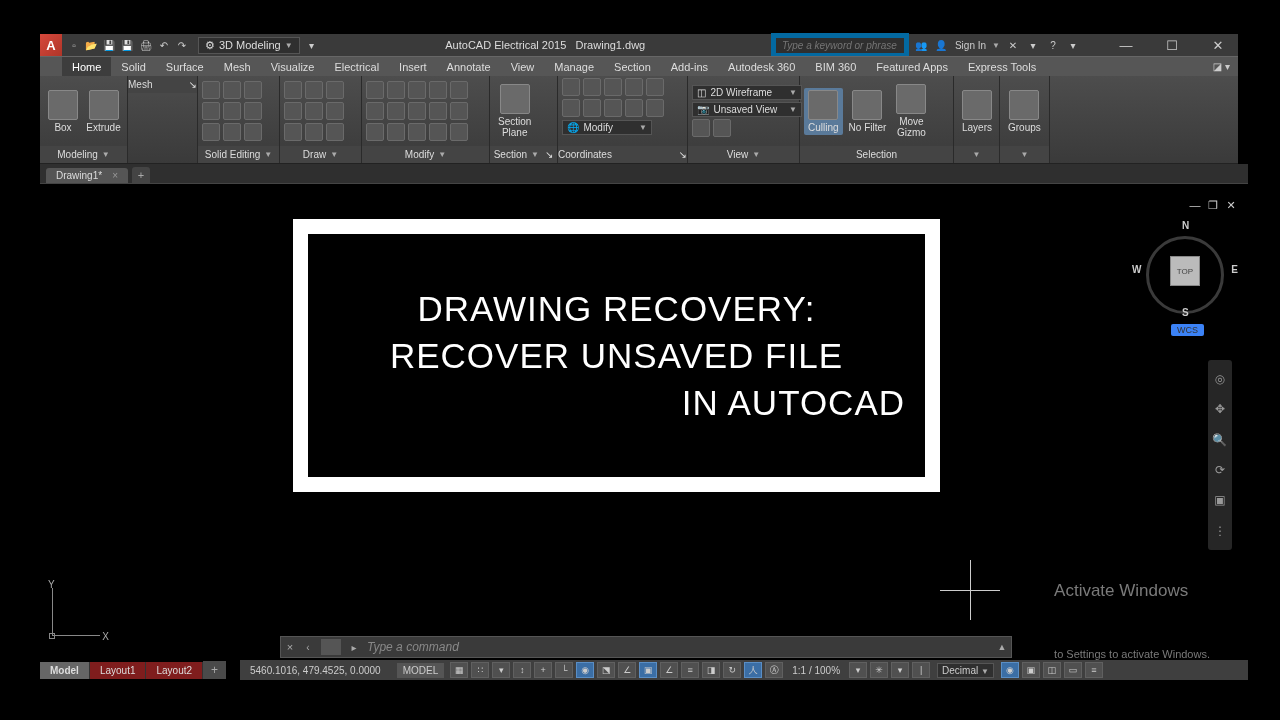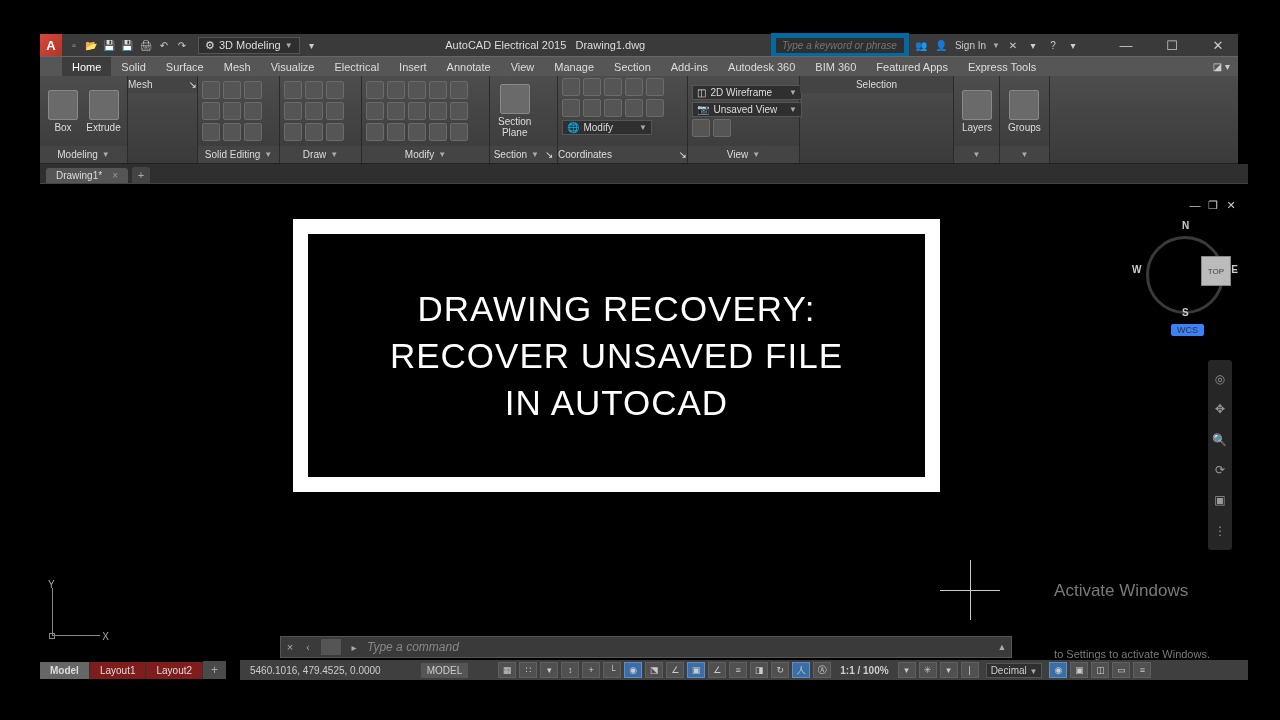--- a/index.html
+++ b/index.html
@@ -47,27 +47,27 @@
 .file-tab-close { color: #999; font-size: 10px; margin-left: 4px; }
 .file-tab-add { width: 18px; height: 16px; background: #444; margin-left: 4px; display: flex; align-items: center; justify-content: center; color: #aaa; font-size: 11px; border-radius: 3px 3px 0 0; }
 
 
 .canvas { position: absolute; top: 184px; left: 32px; right: 32px; bottom: 60px; background: #000; }
 .doc-ctrl { position: absolute; top: 198px; right: 42px; display: flex; gap: 4px; }
 .doc-ctrl span { width: 14px; height: 14px; color: #ccc; font-size: 11px; display: flex; align-items: center; justify-content: center; }
 
 
 .card { position: absolute; top: 219px; left: 293px; width: 647px; height: 273px; background: #fff; padding: 15px; }
-.card-inner { width: 100%; height: 100%; background: #000; display: flex; flex-direction: column; align-items: center; justify-content: center; padding: 20px; }
+.card-inner { width: 100%; height: 100%; background: #000; display: flex; flex-direction: column; align-items: flex-end; justify-content: center; padding: 20px; }
 .card-line { color: #fff; font-family: Impact, "Arial Black", sans-serif; font-size: 35px; letter-spacing: 1px; text-align: center; line-height: 1.35; text-transform: uppercase; }
 
 
 .viewcube { position: absolute; top: 218px; right: 50px; width: 90px; height: 100px; }
 .vc-ring { position: absolute; top: 18px; left: 6px; width: 78px; height: 78px; border: 3px solid #3a3a3a; border-radius: 50%; }
-.vc-cube { position: absolute; top: 38px; left: 30px; width: 30px; height: 30px; background: #bbb; border: 1px solid #888; display: flex; align-items: center; justify-content: center; font-size: 8px; color: #444; margin-left: 31px; }
+.vc-cube { position: absolute; top: 38px; left: 30px; width: 30px; height: 30px; background: #bbb; border: 1px solid #888; display: flex; align-items: center; justify-content: center; font-size: 8px; color: #444; }
 .vc-dir { position: absolute; font-size: 10px; color: #ccc; font-weight: bold; }
 .vc-n { top: 2px; left: 42px; }
 .vc-s { bottom: 0px; left: 42px; }
 .vc-w { top: 46px; left: -8px; }
 .vc-e { top: 46px; right: -8px; }
 .wcs-badge { position: absolute; top: 324px; right: 76px; background: #3b82f6; color: #333; font-size: 9px; padding: 1px 6px; border-radius: 2px; }
 
 
 .navbar { position: absolute; top: 360px; right: 48px; width: 24px; height: 190px; background: rgba(70,70,70,0.55); border-radius: 3px; display: flex; flex-direction: column; align-items: center; justify-content: space-around; padding: 4px 0; }
 .nav-btn { width: 18px; height: 18px; color: #999; font-size: 12px; display: flex; align-items: center; justify-content: center; }
@@ -98,27 +98,27 @@
 .cmd-input { flex: 1; font-size: 12px; color: #888; font-style: italic; padding-left: 4px; }
 .cmd-up { width: 18px; text-align: center; color: #aaa; font-size: 9px; }
 
 
 .layout-tabs { position: absolute; bottom: 40px; left: 40px; height: 20px; display: flex; align-items: center; }
 .layout-tab { background: #7f1d1d; color: #ddd; font-size: 10px; padding: 3px 10px; border-right: 1px solid #333; cursor: pointer; }
 .layout-tab.active { background: #666; font-weight: bold; }
 .layout-add { background: #4a4a4a; color: #aaa; font-size: 12px; padding: 2px 8px; }
 
 
-.status { position: absolute; bottom: 40px; left: 240px; right: 32px; height: 20px; background: #3f3f3f; display: flex; align-items: center; font-size: 10px; color: #ccc; gap: 24px; }
+.status { position: absolute; bottom: 40px; left: 240px; right: 32px; height: 20px; background: #3f3f3f; display: flex; align-items: center; font-size: 10px; color: #ccc; }
 .status-coords { padding: 0 10px; }
 .status-model { background: #555; padding: 2px 6px; margin: 0 6px; }
 .status-btns { display: flex; align-items: center; gap: 3px; flex: 1; }
 .sb { width: 18px; height: 16px; background: #505050; border: 1px solid #606060; display: flex; align-items: center; justify-content: center; font-size: 9px; }
 .sb.on { background: #3b6ea5; border-color: #5a8ec5; }
-.status-scale { padding: 0 6px; font-weight: bold; }
+.status-scale { padding: 0 6px; }
 .status-dd { background: #2f2f2f; border: 1px solid #555; padding: 1px 4px; margin: 0 4px; }
 </style>
 </head>
 <body>
 
 <div class="title-bar">
   <div class="app-logo">A</div>
   <div class="qat">
     <div class="qat-btn">▫</div>
     <div class="qat-btn">📂</div>
@@ -309,20 +309,35 @@
             <div class="small-btn"></div>
           </div>
     </div>
       </div>
     <div class="panel-label">
         <span>View</span>
         <span class="caret">▼</span>
       </div>
   </div>
   <div class="panel" style="width:154px">
+    <div class="panel-body">
+      <div class="big-btn" style="background:#5a7a9a;border-radius:2px">
+          <div class="big-btn-icon"></div>
+          <div class="big-btn-label">Culling</div>
+        </div>
+      <div class="big-btn">
+          <div class="big-btn-icon"></div>
+          <div class="big-btn-label">No Filter</div>
+        </div>
+      <div class="big-btn">
+          <div class="big-btn-icon"></div>
+          <div class="big-btn-label" style="white-space:pre-line">Move
+Gizmo</div>
+        </div>
+    </div>
     <div class="panel-label">
         <span>Selection</span>
       </div>
   </div>
   <div class="panel" style="width:46px">
     <div class="panel-body">
         <div class="big-btn">
           <div class="big-btn-icon"></div>
           <div class="big-btn-label">Layers</div>
         </div>

